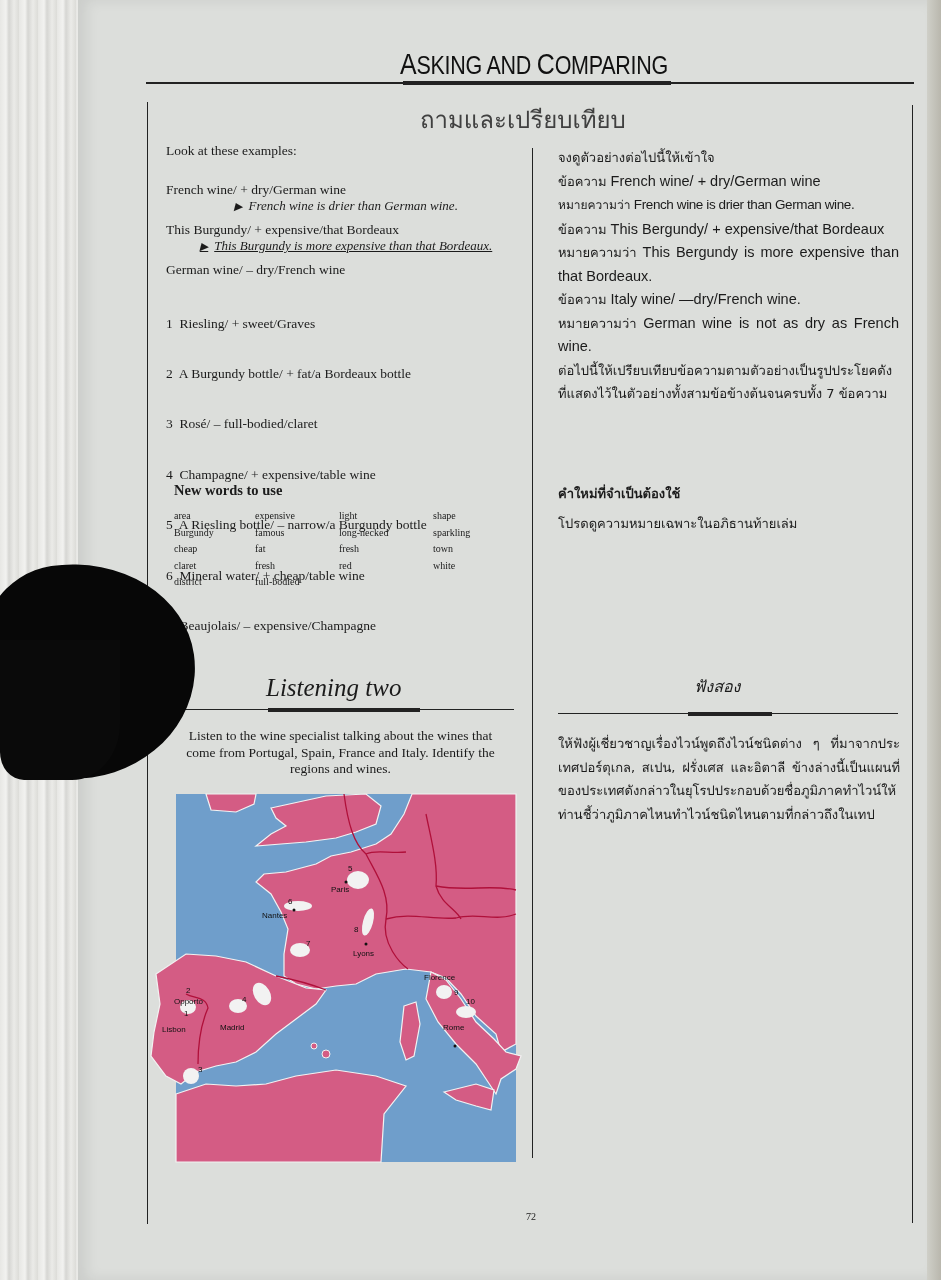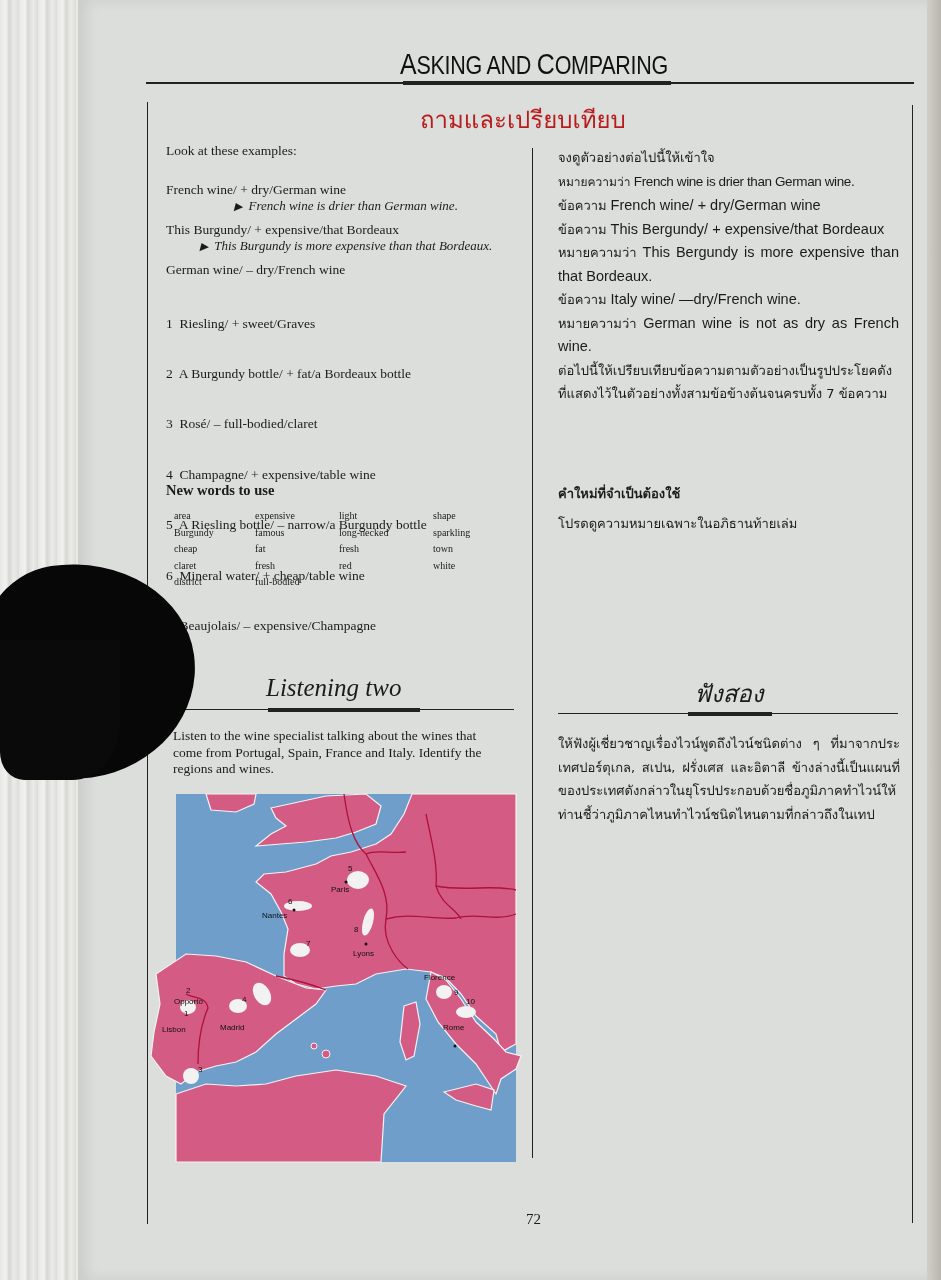--- a/index.html
+++ b/index.html
@@ -6,21 +6,21 @@
   body{width:941px;height:1280px;position:relative;overflow:hidden;background:#d9dad6;font-family:"Liberation Serif",serif;color:#1b1b1b;}
   .page-stack{position:absolute;left:0;top:0;width:80px;height:1280px;
     background:repeating-linear-gradient(90deg,#e7e7e4 0px,#f2f2f0 6px,#d6d6d3 9px,#ebebe8 14px,#dcdcd8 19px);}
   .page{position:absolute;left:78px;top:0;width:850px;height:1280px;background:#dcdedb;
     box-shadow:inset 8px 0 14px rgba(0,0,0,0.08);}
   .right-edge{position:absolute;right:0;top:0;width:14px;height:1280px;background:linear-gradient(90deg,#cfcfc8,#b9b7ad);}
   .abs{position:absolute;}
   .header-title{left:400px;top:48px;font-family:"Liberation Sans",sans-serif;font-size:25px;letter-spacing:-0.3px;color:#111;transform:scaleX(0.86);transform-origin:left top;white-space:nowrap;}
   .header-title .big{font-size:29px;}
   .rule{background:#222;}
-  .thai-title{left:420px;top:100px;font-family:"DejaVu Sans",sans-serif;font-size:24px;color:#b91c1c;}
+  .thai-title{left:420px;top:100px;font-family:"DejaVu Sans",sans-serif;font-size:24px;color:#404040;}
   .col{position:absolute;font-size:13.5px;line-height:16.5px;}
   .en{font-family:"Liberation Serif",serif;}
   .it{font-style:italic;text-align:center;}
   .arrow{font-size:11px;margin-right:6px;}
   .th{font-family:"DejaVu Sans",sans-serif;font-size:13px;line-height:23.5px;text-align:justify;}
   .th .lat{font-family:"Liberation Sans",sans-serif;font-size:14.5px;}
   .words{display:grid;grid-template-columns:81px 84px 94px 80px;font-size:10px;line-height:16.5px;}
   .sec-title{font-style:italic;font-size:25px;}
   .map{position:absolute;left:176px;top:794px;width:340px;height:368px;background:#6f9ecb;overflow:visible;}
   .map svg{position:absolute;left:0;top:0;overflow:visible;}
@@ -48,37 +48,37 @@
 <div class="abs rule" style="left:532px;top:148px;width:1.3px;height:1010px;"></div>
 
 <div class="col en" style="left:166px;top:143px;width:360px;">
   <div style="margin-bottom:22px;">Look at these examples:</div>
   <div style="margin-bottom:7px;">
     <div>French wine/ + dry/German wine</div>
     <div class="it" style="font-size:13px;"><span class="arrow">▶</span><span>French wine is drier than German wine.</span></div>
   </div>
   <div style="margin-bottom:7px;">
     <div>This Burgundy/ + expensive/that Bordeaux</div>
-    <div class="it" style="font-size:13px;"><span class="arrow">▶</span><span>This Burgundy is more expensive than that Bordeaux.</span></div>
+    <div class="it" style="font-size:13px;text-decoration:underline;"><span class="arrow">▶</span><span>This Burgundy is more expensive than that Bordeaux.</span></div>
   </div>
   <div style="">
     <div>German wine/ – dry/French wine</div>
   </div>
   <div style="white-space:pre;line-height:16.8px;margin-top:4px;">
     <div>1  Riesling/ + sweet/Graves</div>
     <div>2  A Burgundy bottle/ + fat/a Bordeaux bottle</div>
     <div>3  Rosé/ – full-bodied/claret</div>
     <div>4  Champagne/ + expensive/table wine</div>
     <div>5  A Riesling bottle/ – narrow/a Burgundy bottle</div>
     <div>6  Mineral water/ + cheap/table wine</div>
     <div>7  Beaujolais/ – expensive/Champagne</div>
   </div>
 </div>
 
-<div class="abs en" style="left:166px;top:482px;font-weight:bold;font-size:14.5px;">New words to use</div>
+<div class="abs en" style="left:174px;top:482px;font-weight:bold;font-size:14.5px;">New words to use</div>
 <div class="abs en words" style="left:174px;top:508px;">
   <span>area</span>
     <span>expensive</span>
     <span>light</span>
     <span>shape</span>
   <span>Burgundy</span>
     <span>famous</span>
     <span>long-necked</span>
     <span>sparkling</span>
   <span>cheap</span>
@@ -90,37 +90,37 @@
     <span>red</span>
     <span>white</span>
   <span>district</span>
     <span>full-bodied</span>
     <span></span>
     <span></span>
 </div>
 
 <div class="col th" style="left:558px;top:146px;width:341px;">
   <div>จงดูตัวอย่างต่อไปนี้ให้เข้าใจ</div>
+  <div><span>ข้อความ</span><span class="lat"> French wine/ + dry/German wine</span></div>
   <div><span style="font-size:12px;">หมายความว่า</span><span class="lat" style="font-size:13.5px;letter-spacing:-0.4px;"> French wine is drier than German wine.</span></div>
-  <div><span>ข้อความ</span><span class="lat"> French wine/ + dry/German wine</span></div>
   <div><span>ข้อความ</span><span class="lat"> This Bergundy/ + expensive/that Bordeaux</span></div>
   <div><span>หมายความว่า</span><span class="lat"> This Bergundy is more expensive than that Bordeaux.</span></div>
   <div><span>ข้อความ</span><span class="lat"> Italy wine/ —dry/French wine.</span></div>
   <div><span>หมายความว่า</span><span class="lat"> German wine is not as dry as French wine.</span></div>
   <div>ต่อไปนี้ให้เปรียบเทียบข้อความตามตัวอย่างเป็นรูปประโยคดังที่แสดงไว้ในตัวอย่างทั้งสามข้อข้างต้นจนครบทั้ง 7 ข้อความ</div>
 </div>
 <div class="abs th" style="left:558px;top:482px;font-weight:bold;">คำใหม่ที่จำเป็นต้องใช้</div>
 <div class="abs th" style="left:558px;top:512px;">โปรดดูความหมายเฉพาะในอภิธานท้ายเล่ม</div>
 
 <div class="abs en sec-title" style="left:266px;top:674px;">Listening two</div>
 <div class="abs rule" style="left:172px;top:709px;width:342px;height:1.3px;"></div>
 <div class="abs rule" style="left:268px;top:708px;width:152px;height:4px;"></div>
-<div class="abs en" style="left:173px;top:728px;width:335px;font-size:13.5px;line-height:16.5px;">Listen to the wine specialist talking about the wines that come from Portugal, Spain, France and Italy. Identify the regions and wines.</div>
+<div class="abs en" style="left:173px;top:728px;width:335px;font-size:13.5px;line-height:16.5px;text-align:center;">Listen to the wine specialist talking about the wines that come from Portugal, Spain, France and Italy. Identify the regions and wines.</div>
 
-<div class="abs" style="left:694px;top:674px;font-family:'DejaVu Sans',sans-serif;font-size:24px;font-style:italic;">ฟังสอง</div>
+<div class="abs" style="left:694px;top:674px;font-family:'DejaVu Sans',sans-serif;font-size:16px;font-style:italic;">ฟังสอง</div>
 <div class="abs rule" style="left:558px;top:713px;width:340px;height:1.3px;"></div>
 <div class="abs rule" style="left:688px;top:712px;width:84px;height:4px;"></div>
 <div class="abs th" style="left:558px;top:732px;width:342px;">ให้ฟังผู้เชี่ยวชาญเรื่องไวน์พูดถึงไวน์ชนิดต่าง ๆ ที่มาจากประเทศปอร์ตุเกล, สเปน, ฝรั่งเศส และอิตาลี ข้างล่างนี้เป็นแผนที่ของประเทศดังกล่าวในยุโรปประกอบด้วยชื่อภูมิภาคทำไวน์ให้ท่านชี้ว่าภูมิภาคไหนทำไวน์ชนิดไหนตามที่กล่าวถึงในเทป</div>
 
 <div class="map">
   <svg width="360" height="370" viewBox="0 0 360 370">
 
     <path d="M30,0 L80,0 L78,10 L60,18 L35,16 Z" fill="#d45c84" stroke="#f2f2f2" stroke-width="1.2"></path>
     <path d="M95,14 L150,2 L190,0 L205,12 L200,30 L180,38 L160,44 L130,48 L105,50 L80,52 L95,40 L110,32 L100,24 Z" fill="#d45c84" stroke="#f2f2f2" stroke-width="1.2"></path>
 
@@ -175,16 +175,16 @@
     <text class="lbl" x="66" y="208">4</text>
     <text class="lbl" x="172" y="77">5</text>
     <text class="lbl" x="112" y="110">6</text>
     <text class="lbl" x="130" y="152">7</text>
     <text class="lbl" x="178" y="138">8</text>
     <text class="lbl" x="278" y="201">9</text>
     <text class="lbl" x="290" y="210">10</text>
   </svg>
 </div>
 
-<div class="abs en" style="left:526px;top:1211px;font-size:15px;">72</div>
+<div class="abs en" style="left:526px;top:1211px;font-size:10px;">72</div>
 
 <div class="finger"></div>
 <div class="finger2"></div>
 
 </body></html>

